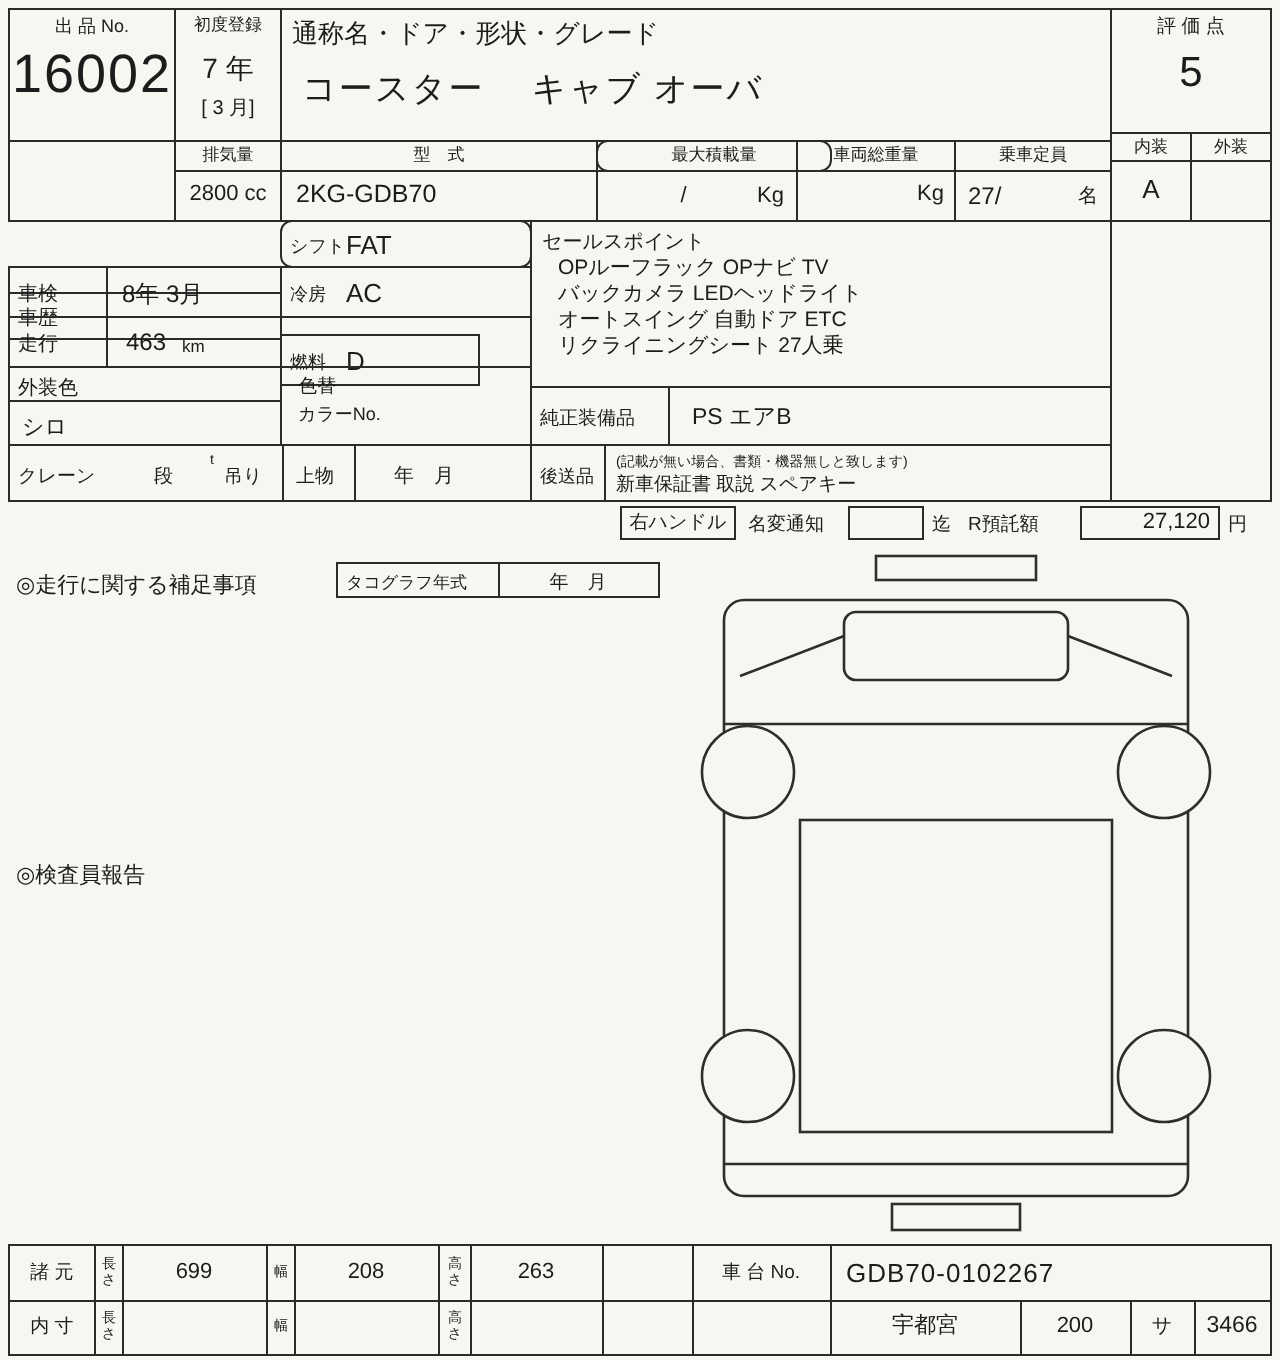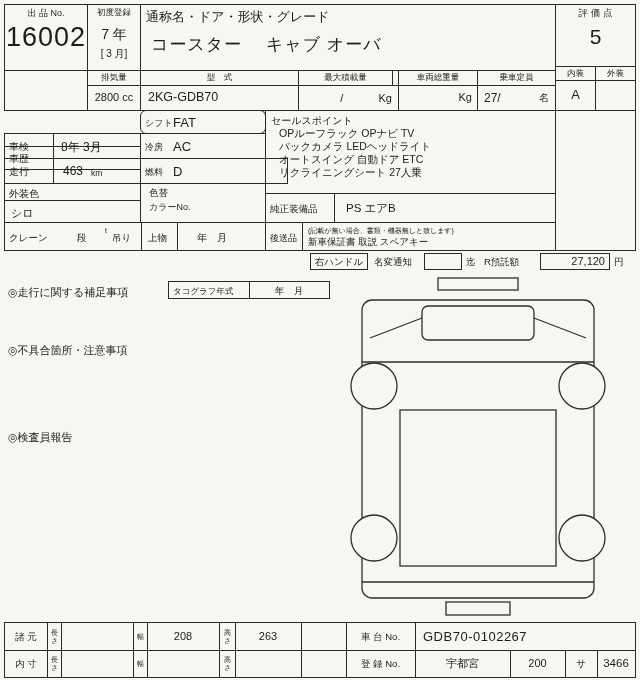--- a/index.html
+++ b/index.html
@@ -47,21 +47,21 @@
     <div style="width:40px;border-right:1px solid #2a2a2a;font-size:8.5px;line-height:12px;text-align:center;">内装</div>
     <div style="flex:1;font-size:8.5px;line-height:12px;text-align:center;">外装</div>
   </div>
   <div class="cell" style="left:555px;top:80px;width:81px;height:31px;display:flex;">
     <div style="width:40px;border-right:1px solid #2a2a2a;font-size:13px;line-height:28px;text-align:center;">A</div>
     <div style="flex:1;"></div>
   </div>
 
   <div class="cell ctr" style="left:87px;top:70px;width:54px;height:16px;font-size:8.5px;line-height:13px;">排気量</div>
   <div class="cell ctr" style="left:140px;top:70px;width:159px;height:16px;font-size:8.5px;line-height:13px;">型　式</div>
-  <div class="cell ctr" style="left:298px;top:70px;width:95px;height:16px;font-size:8.5px;line-height:13px;">最大積載量</div>
+  <div class="cell ctr" style="left:298px;top:70px;width:118px;height:16px;font-size:8.5px;line-height:13px;border-radius:6px;">最大積載量</div>
   <div class="cell ctr" style="left:398px;top:70px;width:80px;height:16px;font-size:8.5px;line-height:13px;">車両総重量</div>
   <div class="cell ctr" style="left:477px;top:70px;width:79px;height:16px;font-size:8.5px;line-height:13px;">乗車定員</div>
 
   <div class="cell ctr" style="left:87px;top:85px;width:54px;height:26px;font-size:11px;line-height:23px;">2800 cc</div>
   <div class="cell" style="left:140px;top:85px;width:159px;height:26px;font-size:12.5px;line-height:23px;padding-left:7px;">2KG-GDB70</div>
   <div class="cell" style="left:298px;top:85px;width:101px;height:26px;display:flex;align-items:center;justify-content:space-between;padding:0 6px;font-size:11px;">
     <span></span>
     <span>/</span>
     <span>Kg</span>
   </div>
@@ -105,21 +105,21 @@
   </div>
 
   <div class="cell" style="left:140px;top:110px;width:126px;height:24px;border-radius:6px;">
     <div class="abs" style="left:4px;top:6px;font-size:9px;">シフト</div>
     <div class="abs" style="left:32px;top:4px;font-size:13px;">FAT</div>
   </div>
   <div class="cell" style="left:140px;top:133px;width:126px;height:26px;">
     <div class="abs" style="left:4px;top:7px;font-size:9px;">冷房</div>
     <div class="abs" style="left:32px;top:5px;font-size:13px;">AC</div>
   </div>
-  <div class="cell" style="left:140px;top:158px;width:148px;height:26px;">
+  <div class="cell" style="left:140px;top:167px;width:100px;height:26px;">
     <div class="abs" style="left:4px;top:7px;font-size:9px;">燃料</div>
     <div class="abs" style="left:32px;top:5px;font-size:13px;">D</div>
   </div>
   <div class="cell" style="left:140px;top:183px;width:126px;height:40px;">
     <div class="abs" style="left:8px;top:3px;font-size:9.5px;">色替</div>
     <div class="abs" style="left:8px;top:17px;font-size:9px;">カラーNo.</div>
   </div>
 
   <div class="cell" style="left:265px;top:110px;width:291px;height:84px;">
     <div class="abs" style="left:5px;top:3px;font-size:10px;">セールスポイント</div>
@@ -151,21 +151,20 @@
   <div class="abs" style="left:484px;top:256px;font-size:9.5px;">R預託額</div>
   <div class="cell" style="left:540px;top:253px;width:70px;height:17px;font-size:11px;line-height:14px;text-align:right;padding-right:4px;">27,120</div>
   <div class="abs" style="left:614px;top:256px;font-size:9.5px;">円</div>
 
   <div class="abs" style="left:8px;top:285px;font-size:11px;">◎走行に関する補足事項</div>
   <div class="cell" style="left:168px;top:281px;width:162px;height:18px;">
     <div class="abs" style="left:4px;top:4px;font-size:8.5px;">タコグラフ年式</div>
     <div class="vline" style="left:80px;top:0;height:16px;"></div>
     <div class="abs ctr" style="left:80px;width:80px;top:3px;font-size:9.5px;">年　月</div>
   </div>
-  <div class="abs" style="left:8px;top:343px;font-size:11px;">◎不具合箇所・注意事項</div>
   <div class="abs" style="left:8px;top:430px;font-size:11px;">◎検査員報告</div>
 
   <svg class="abs" style="left:350px;top:276px;" width="256" height="344" viewBox="0 0 256 344">
     <g fill="none" stroke="#2e2e2e" stroke-width="1.3">
       <rect x="88" y="2" width="80" height="12"></rect>
       <rect x="12" y="24" width="232" height="298" rx="10"></rect>
       <line x1="20" y1="62" x2="72" y2="42"></line>
       <line x1="236" y1="62" x2="184" y2="42"></line>
       <rect x="72" y="30" width="112" height="34" rx="6"></rect>
       <line x1="12" y1="86" x2="244" y2="86"></line>
@@ -189,31 +188,31 @@
     <div class="vline" style="left:230px;top:0;height:54px;"></div>
     <div class="vline" style="left:296px;top:0;height:54px;"></div>
     <div class="vline" style="left:341px;top:0;height:54px;"></div>
     <div class="vline" style="left:410px;top:0;height:54px;"></div>
     <div class="vline" style="left:505px;top:27px;height:27px;"></div>
     <div class="vline" style="left:560px;top:27px;height:27px;"></div>
     <div class="vline" style="left:592px;top:27px;height:27px;"></div>
 
     <div class="abs ctr" style="left:0;width:42px;top:0;height:27px;font-size:9.5px;line-height:27px;">諸 元</div>
     <div class="tlbl" style="left:43px;top:6px;">長さ</div>
+    <div class="abs ctr" style="left:56px;width:72px;top:0;height:27px;font-size:11px;line-height:27px;">699</div>
     <div class="tlbl" style="left:129px;top:10px;">幅</div>
     <div class="abs ctr" style="left:142px;width:72px;top:0;height:27px;font-size:11px;line-height:27px;">208</div>
     <div class="tlbl" style="left:216px;top:6px;">高さ</div>
     <div class="abs ctr" style="left:230px;width:66px;top:0;height:27px;font-size:11px;line-height:27px;">263</div>
     <div class="abs ctr" style="left:341px;width:69px;top:0;height:27px;font-size:9.5px;line-height:27px;">車 台 No.</div>
     <div class="abs" style="left:418px;top:6px;font-size:13px;letter-spacing:0.5px;">GDB70-0102267</div>
 
     <div class="abs ctr" style="left:0;width:42px;top:27px;height:27px;font-size:9.5px;line-height:27px;">内 寸</div>
     <div class="tlbl" style="left:43px;top:33px;">長さ</div>
     <div class="tlbl" style="left:129px;top:37px;">幅</div>
     <div class="tlbl" style="left:216px;top:33px;">高さ</div>
-    <div class="abs ctr" style="left:341px;width:69px;top:27px;height:27px;font-size:9.5px;line-height:27px;">登 録 No.</div>
     <div class="abs ctr" style="left:410px;width:95px;top:27px;height:27px;font-size:11px;line-height:27px;">宇都宮</div>
     <div class="abs ctr" style="left:505px;width:55px;top:27px;height:27px;font-size:11px;line-height:27px;">200</div>
     <div class="abs ctr" style="left:560px;width:32px;top:27px;height:27px;font-size:10px;line-height:27px;">サ</div>
     <div class="abs ctr" style="left:592px;width:38px;top:27px;height:27px;font-size:11.5px;line-height:27px;">3466</div>
   </div>
 
 </div>
 
 </body></html>

